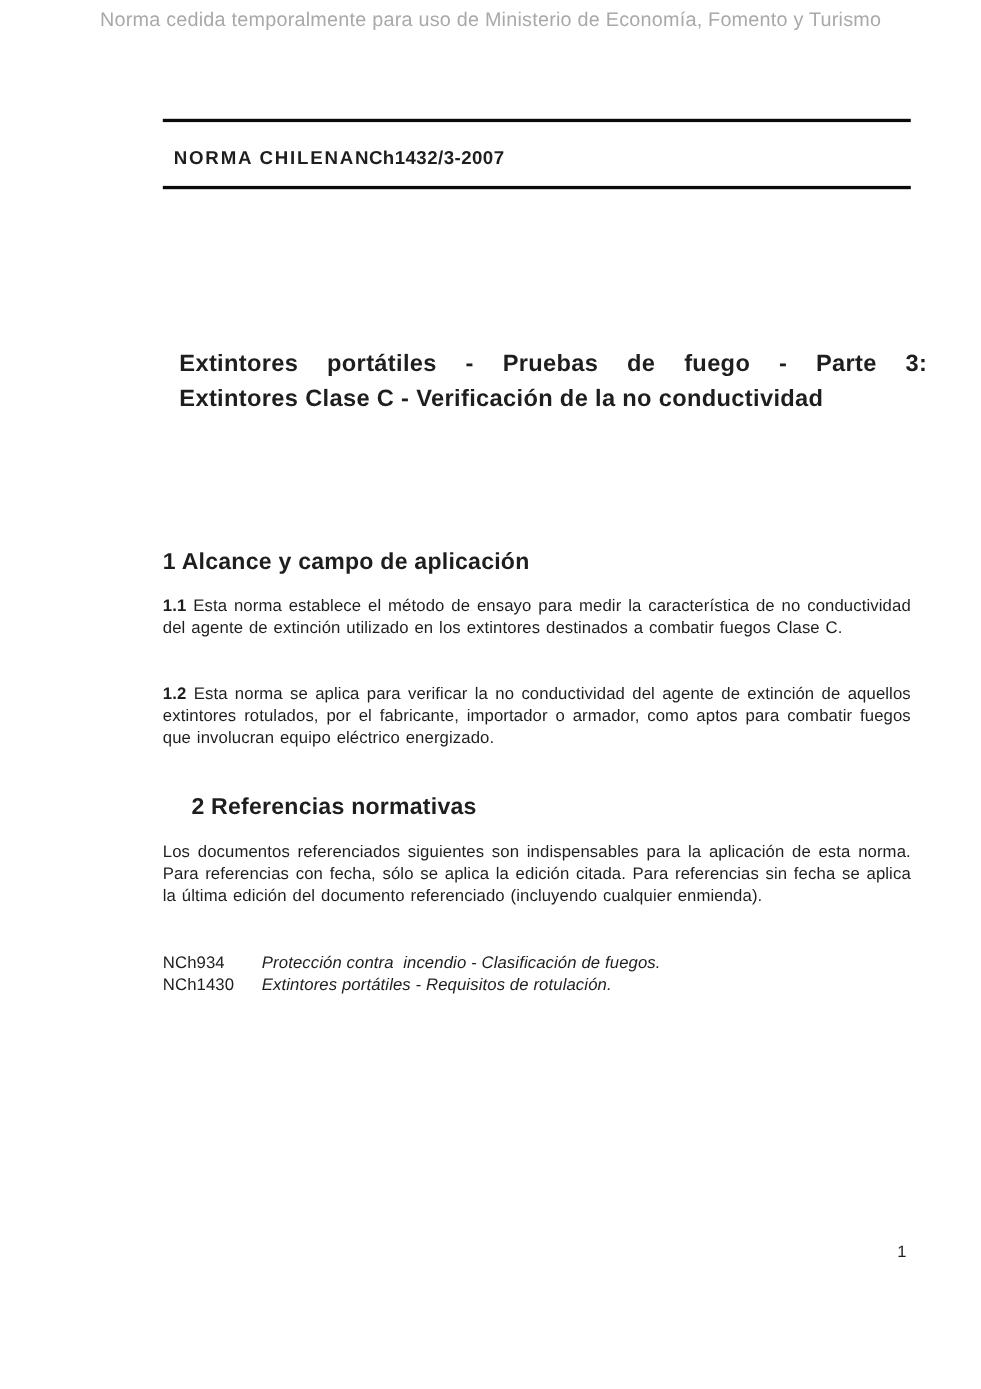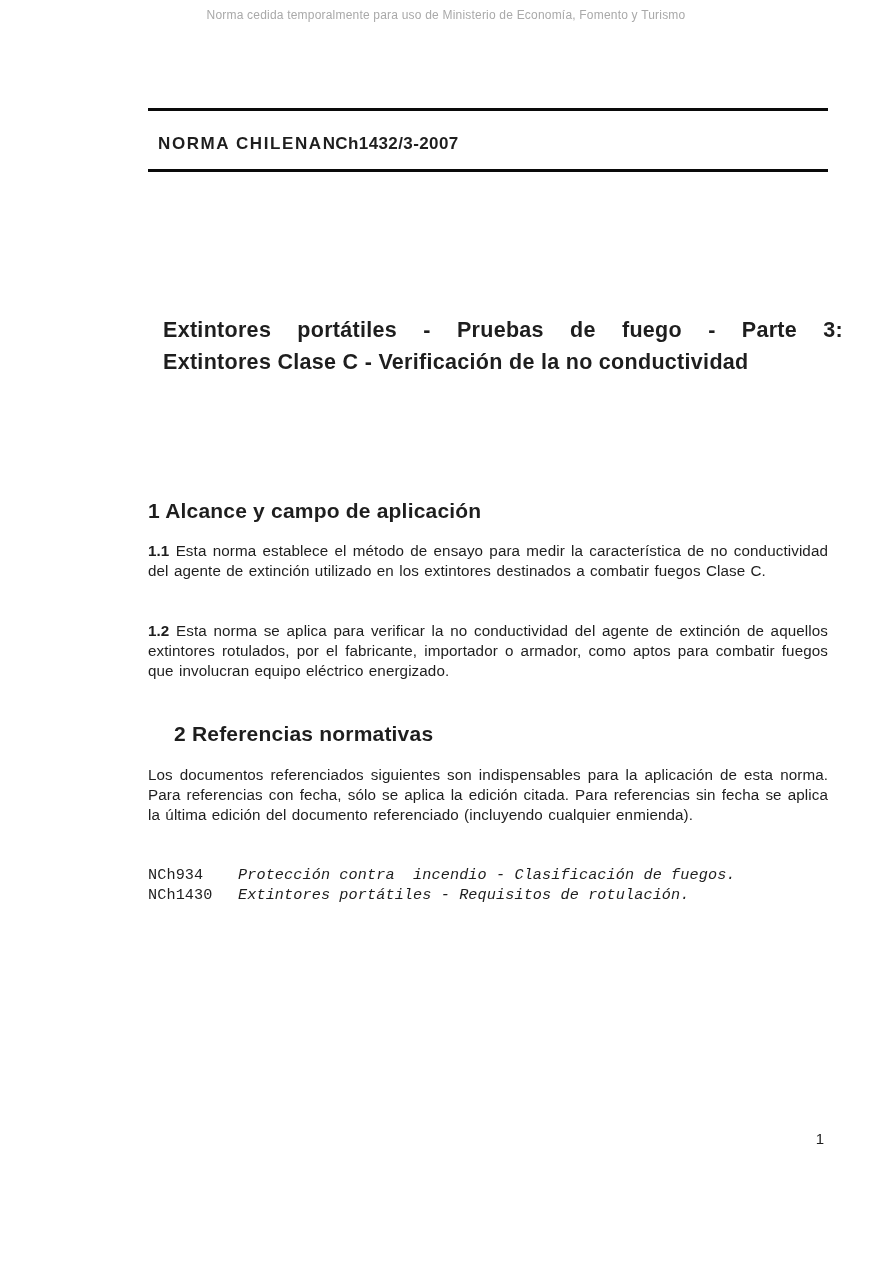--- a/index.html
+++ b/index.html
@@ -15,21 +15,21 @@
     font-family: "Liberation Sans", sans-serif;
     color: #1e1e1e;
     overflow: hidden;
   }
   .watermark {
     position: absolute;
     top: 8px;
     left: 0;
     right: 0;
     text-align: center;
-    font-size: 12px;
+    font-size: 18px;
     letter-spacing: 0.2px;
     color: #a9a9a9;
   }
   .rule {
     position: absolute;
     left: 148px;
     width: 680px;
     height: 3px;
     background: #0a0a0a;
   }
@@ -94,21 +94,21 @@
   .clause-num { font-weight: bold; }
   .refs {
     position: absolute;
     left: 148px;
     top: 866px;
     width: 680px;
     font-size: 15.2px;
     line-height: 19.7px;
     letter-spacing: 0.1px;
   }
-  .ref-row { display: flex; font-family: Liberation Mono, monospace; }
+  .ref-row { display: flex; }
   .ref-code { flex: 0 0 90px; }
   .ref-title {
     font-style: italic;
     white-space: pre-wrap;
   }
   .page-number {
     position: absolute;
     left: 148px;
     top: 1130px;
     width: 676px;

